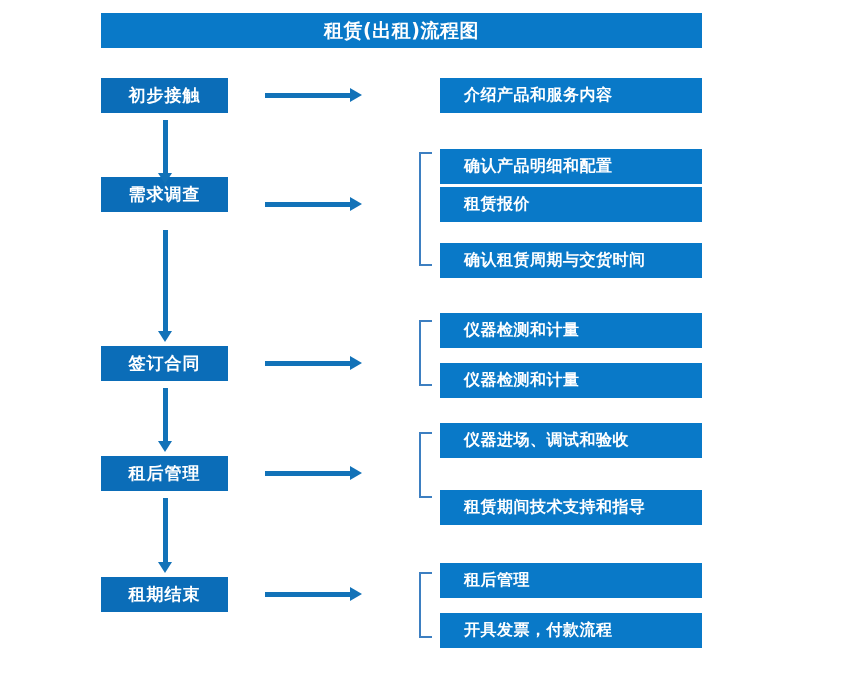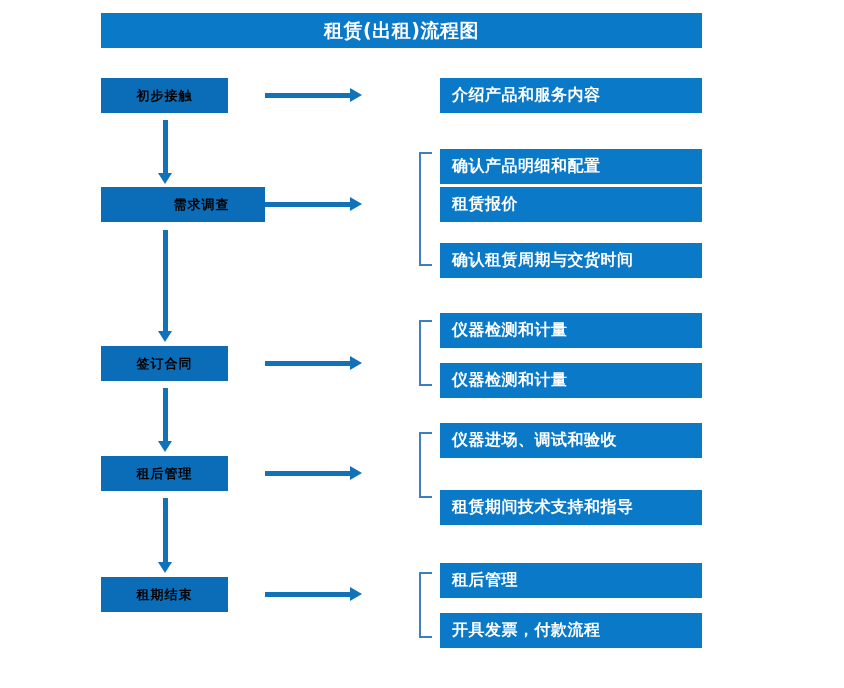--- a/index.html
+++ b/index.html
@@ -38,42 +38,42 @@
     letter-spacing: 0.5px;
   }
 
   
   .stage-box {
     position: absolute;
     left: 101px;
     width: 127px;
     height: 35px;
     background: #0B6DB8;
-    color: #000000;
+    color: #ffffff;
     display: flex;
     align-items: center;
     justify-content: center;
-    font-size: 13px;
+    font-size: 17px;
     font-weight: bold;
     letter-spacing: 1px;
   }
 
   
   .detail-box {
     position: absolute;
     left: 440px;
     width: 262px;
     height: 35px;
     background: #0979C8;
     color: #ffffff;
     display: flex;
     align-items: center;
     font-size: 16px;
     font-weight: bold;
-    padding-left: 12px;
+    padding-left: 24px;
     box-sizing: border-box;
     letter-spacing: 0.5px;
   }
 
   
   .h-arrow {
     position: absolute;
     left: 265px;
     width: 97px;
     height: 14px;
@@ -133,21 +133,21 @@
   }
 </style>
 </head>
 <body>
 
 <div id="canvas">
 
   <div class="title-bar">租赁(出租)流程图</div>
 
   <div class="stage-box" style="top:78px;">初步接触</div>
-  <div class="stage-box" style="top:187px;padding-left:37px;">需求调查</div>
+  <div class="stage-box" style="top:177px;">需求调查</div>
   <div class="stage-box" style="top:346px;">签订合同</div>
   <div class="stage-box" style="top:456px;">租后管理</div>
   <div class="stage-box" style="top:577px;">租期结束</div>
 
   <div class="v-arrow" style="top:120px; height:64px;">
     <div class="shaft" style="height:53px;"></div>
     <div class="head"></div>
   </div>
   <div class="v-arrow" style="top:230px; height:112px;">
     <div class="shaft" style="height:101px;"></div>

